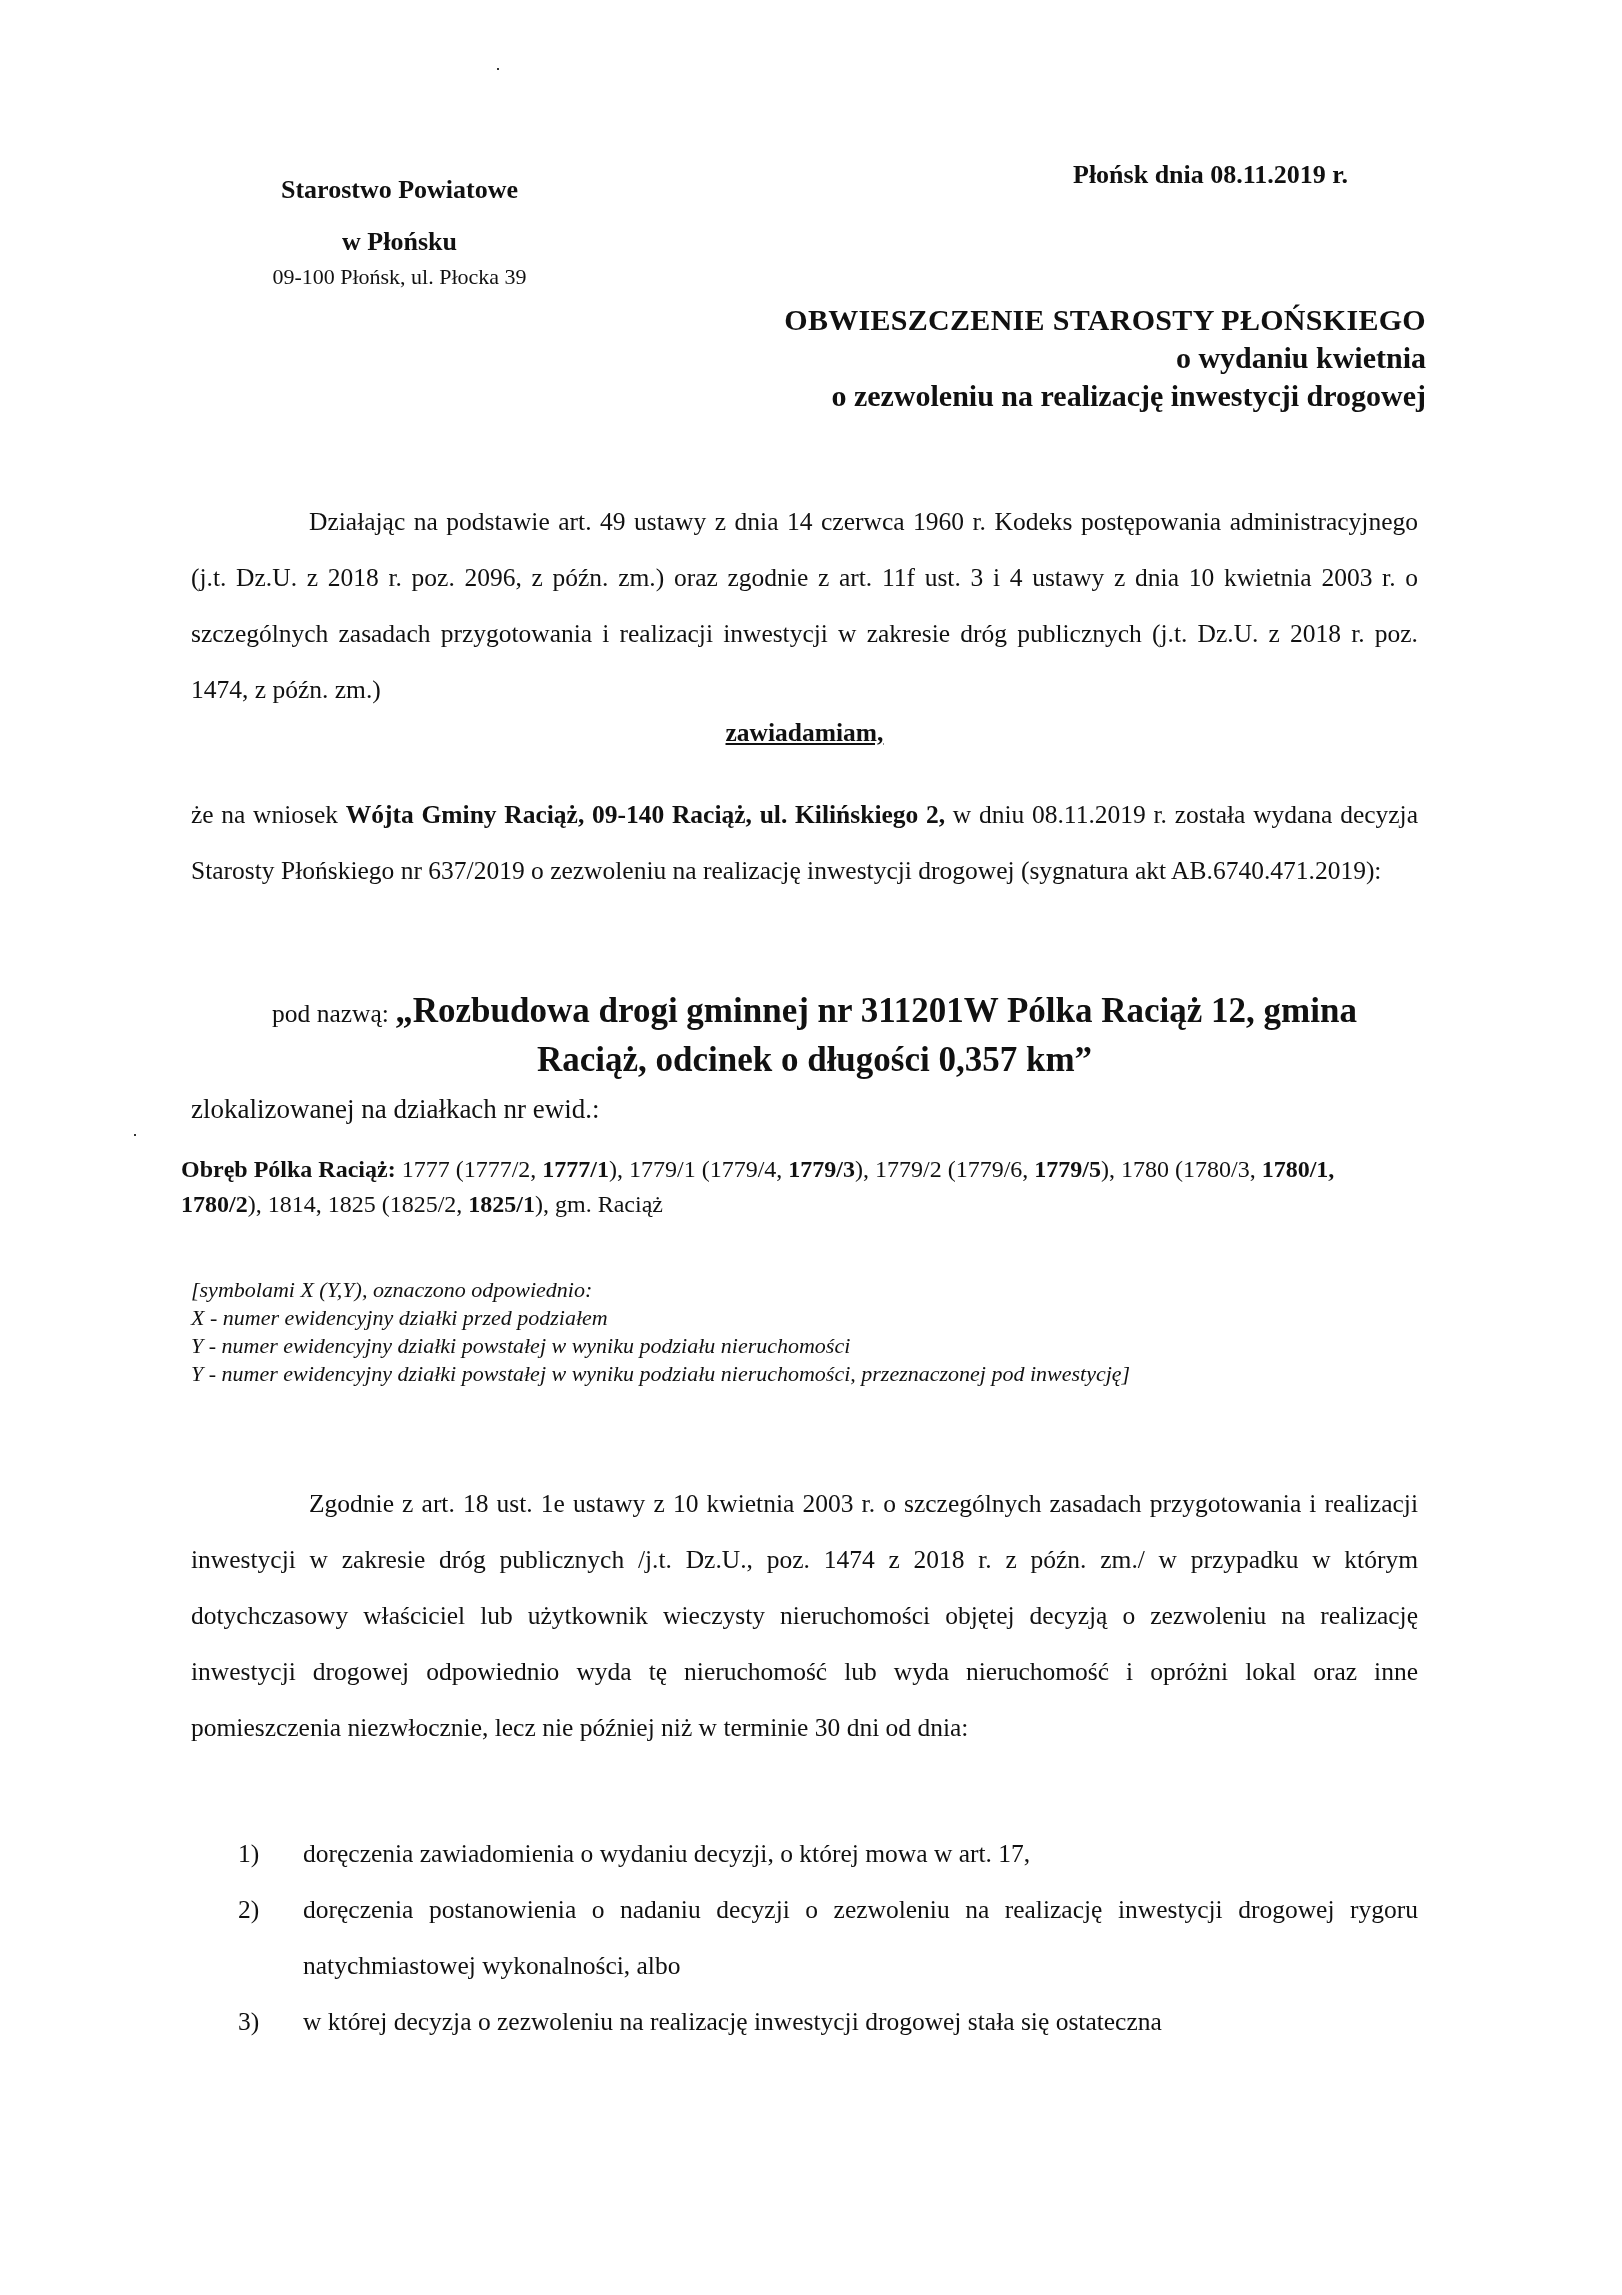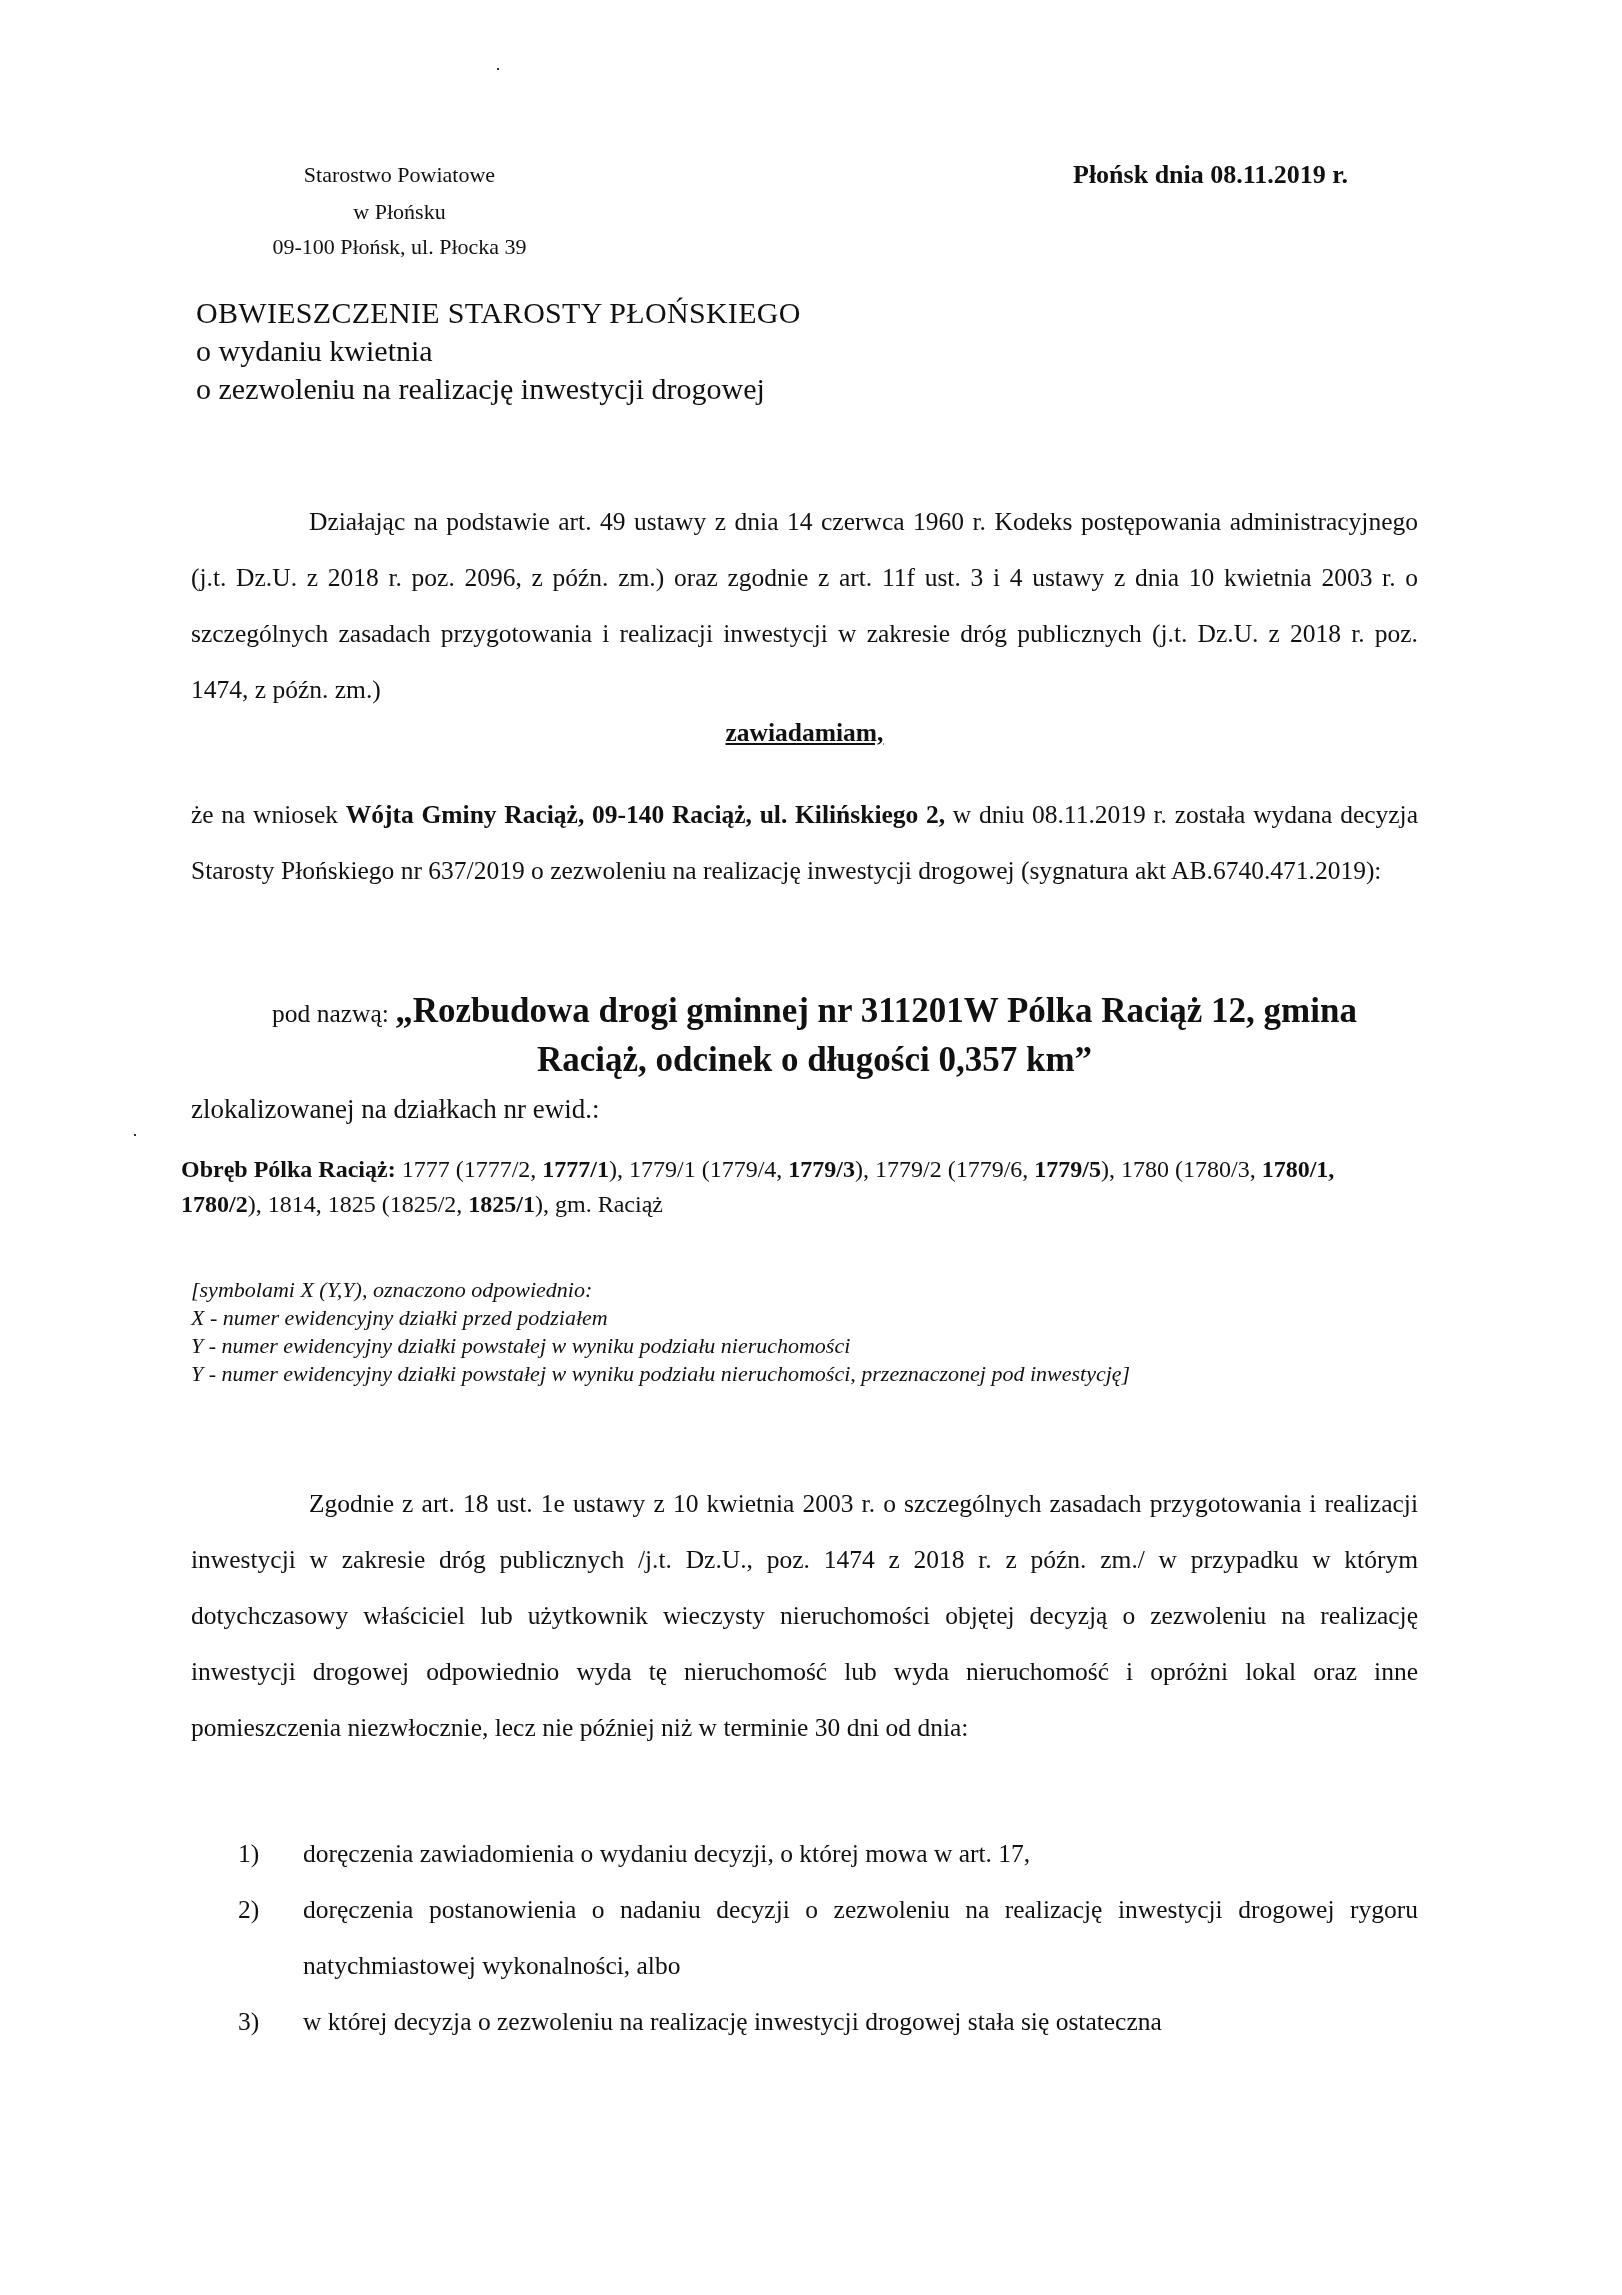--- a/index.html
+++ b/index.html
@@ -1,22 +1,22 @@
 <!DOCTYPE html>
 <html style="font-size:10.5px"><head>
 <meta charset="utf-8">
 <style>
   html, body { margin: 0; padding: 0; background: #ffffff; }
   body { width: 1622px; height: 2295px; position: relative; overflow: hidden; font-family: "Liberation Serif", "DejaVu Serif", serif; color: #111111; }
   .abs { position: absolute; }
   .hdr-left { left: 236px; top: 156px; width: 327px; text-align: center; }
-  .hdr-left .l1, .hdr-left .l2 { font-weight: normal; font-size: 22px; line-height: 37px; }
+  .hdr-left .l1, .hdr-left .l2 { font-weight: bold; font-size: 26px; line-height: 37px; margin-top: 15px; }
   .hdr-left .l3 { font-size: 22px; line-height: 34px; }
   .hdr-right { left: 1073px; top: 156px; font-weight: bold; font-size: 26px; line-height: 37px; }
-  .title { left: 196px; top: 294px; width: 1230px; text-align: left; font-weight: normal; }
+  .title { left: 196px; top: 301px; width: 1230px; text-align: right; font-weight: bold; }
   .title .t1 { font-size: 30px; line-height: 38px; letter-spacing: 0.3px; }
   .title .t2, .title .t3 { font-size: 30px; line-height: 38px; }
   .body { font-size: 25.5px; line-height: 56px; text-align: justify; text-align-last: auto; }
   .para1 { left: 191px; top: 494px; width: 1227px; }
   .indent { text-indent: 118px; }
   .center-bold { left: 191px; top: 713px; width: 1227px; text-align: center; font-weight: bold; font-size: 25.5px; line-height: 39px; text-decoration: underline; }
   .para2 { left: 191px; top: 787px; width: 1227px; }
   .name-block { left: 216px; top: 988px; width: 1197px; text-align: center; font-size: 25.5px; line-height: 46px; }
   .name-block .bold { font-weight: bold; font-size: 35px; }
   .loc { left: 191px; top: 1090px; width: 1227px; font-size: 27px; line-height: 39px; }

